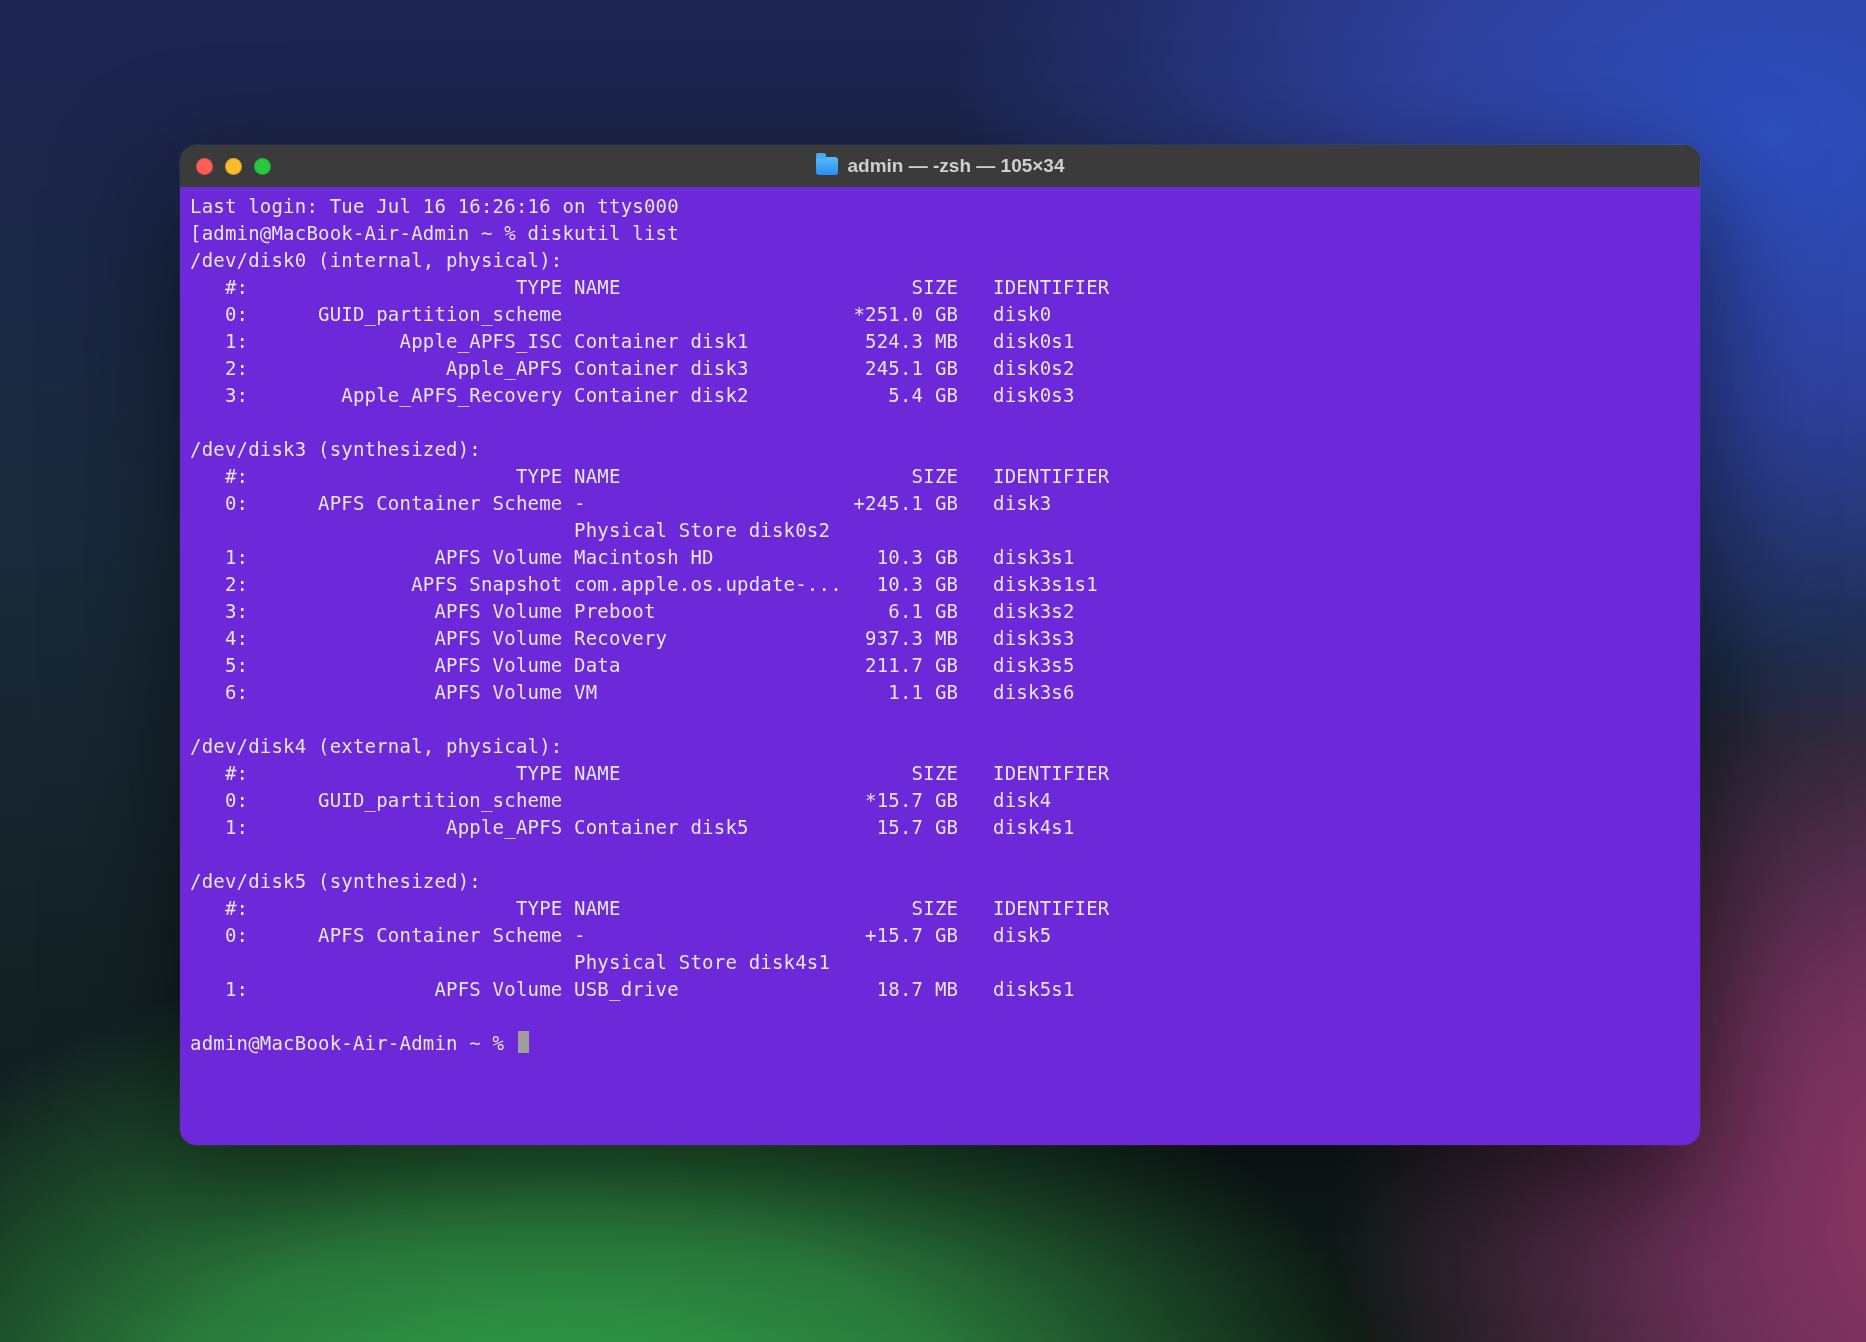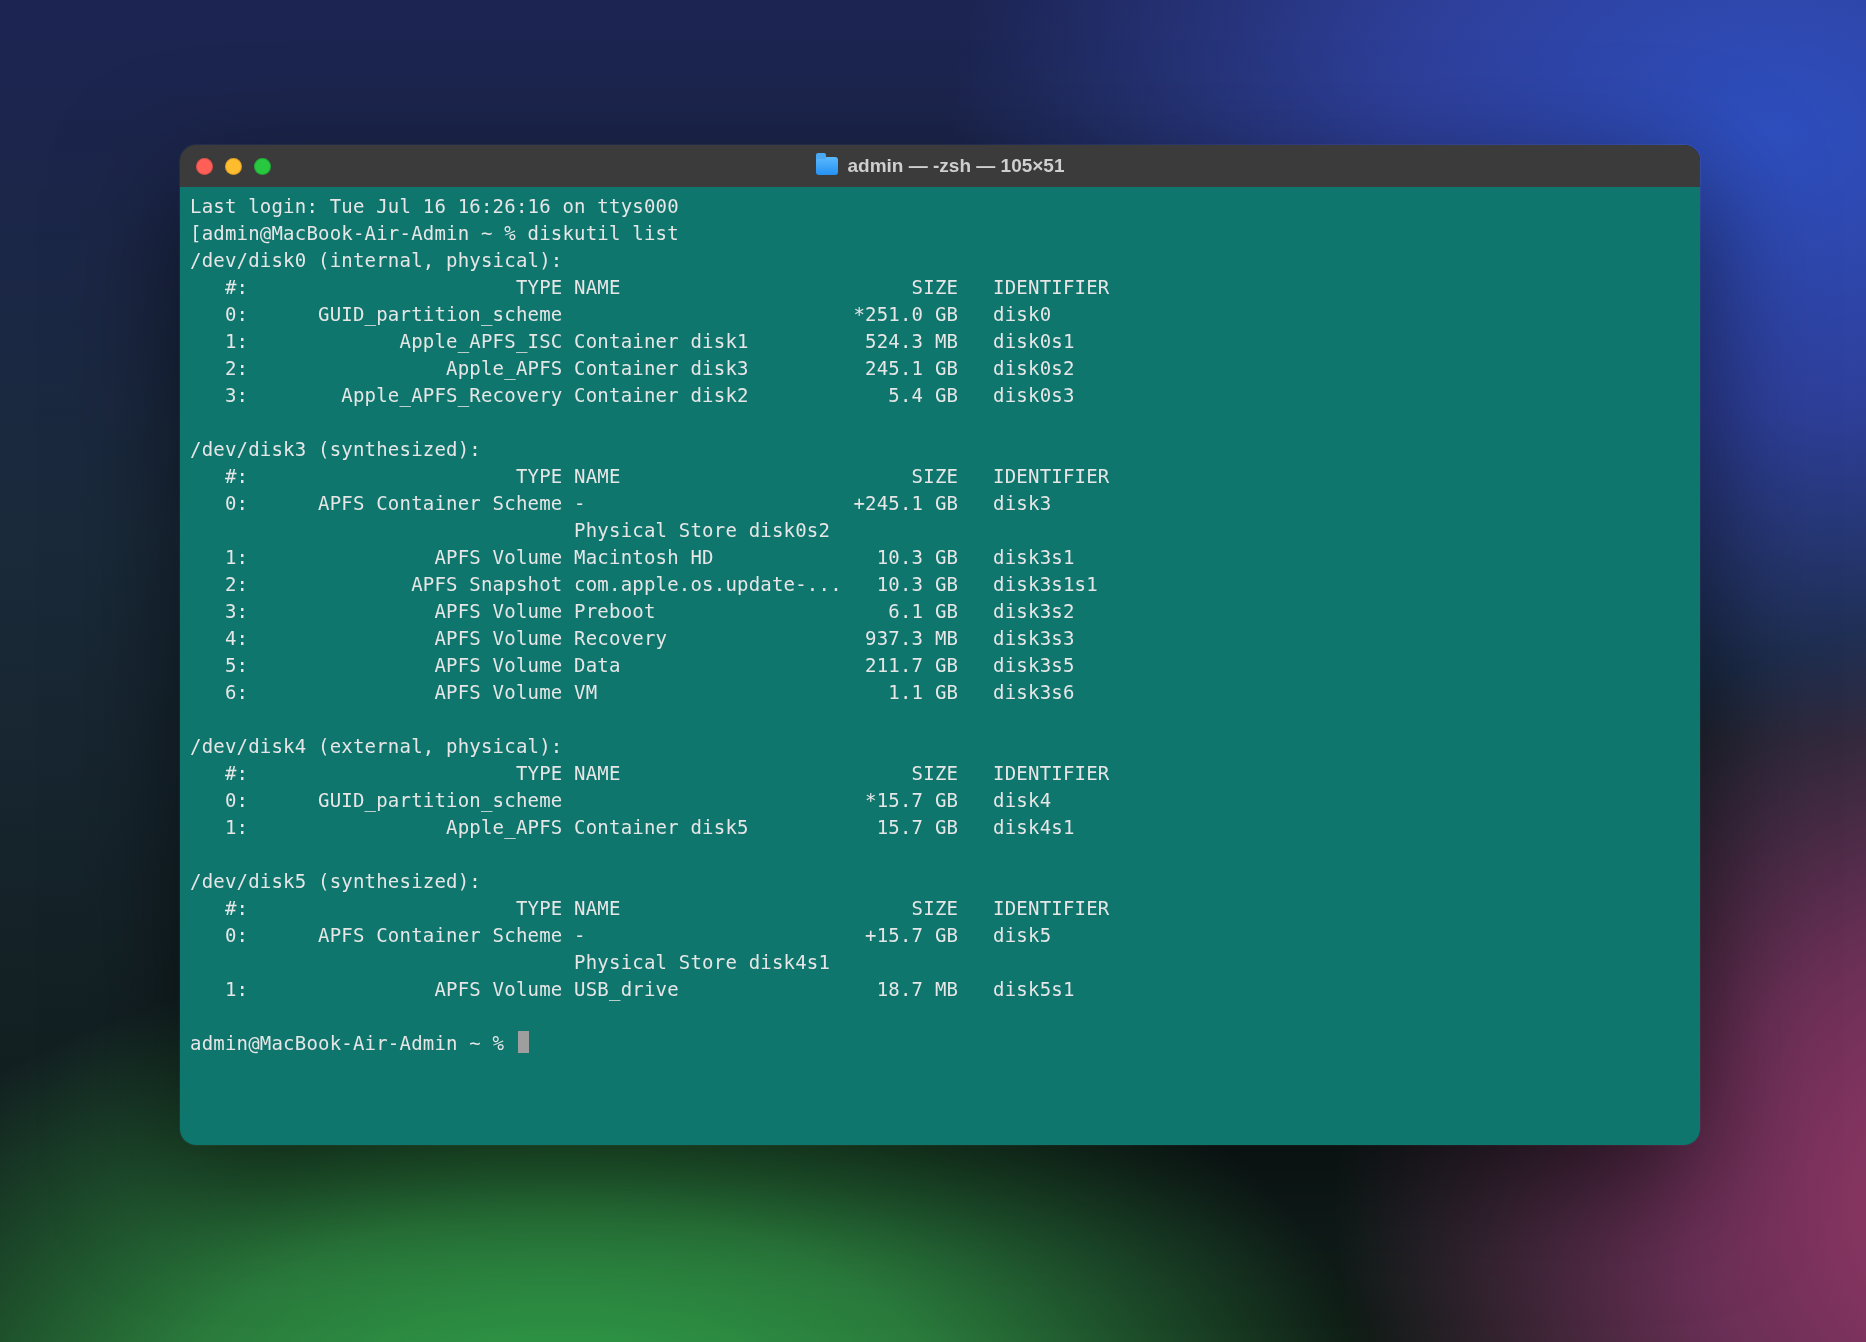--- a/index.html
+++ b/index.html
@@ -79,21 +79,21 @@
     position: absolute;
     top: -4px; left: 0;
     width: 10px; height: 6px;
     background: #4aa9f0;
     border-radius: 2px 2px 0 0;
   }
   .term {
     padding: 6px 16px 8px 10px;
     height: calc(100% - 42px);
     box-sizing: border-box;
-    background: #0f766e;
+    background: #6d28d9;
   }
   pre.output {
     margin: 0;
     white-space: pre;
     font-family: "SF Mono", ui-monospace, Menlo, Consolas, monospace;
     font-size: 19px;
     line-height: 27px;
     color: #e6e6e6;
     letter-spacing: 0.2px;
   }
@@ -114,21 +114,21 @@
 
 <div class="window">
   <div class="titlebar">
     <div class="traffic">
       <div class="dot red"></div>
       <div class="dot yellow"></div>
       <div class="dot green"></div>
     </div>
     <div class="title">
       <span class="folder-icon"></span>
-      <span>admin — -zsh — 105×51</span>
+      <span>admin — -zsh — 105×34</span>
     </div>
   </div>
   <div class="term">
     <pre class="output" id="out">Last login: Tue Jul 16 16:26:16 on ttys000
 [admin@MacBook-Air-Admin ~ % diskutil list
 /dev/disk0 (internal, physical):
    #:                       TYPE NAME                         SIZE   IDENTIFIER
    0:      GUID_partition_scheme                         *251.0 GB   disk0
    1:             Apple_APFS_ISC Container disk1          524.3 MB   disk0s1
    2:                 Apple_APFS Container disk3          245.1 GB   disk0s2

